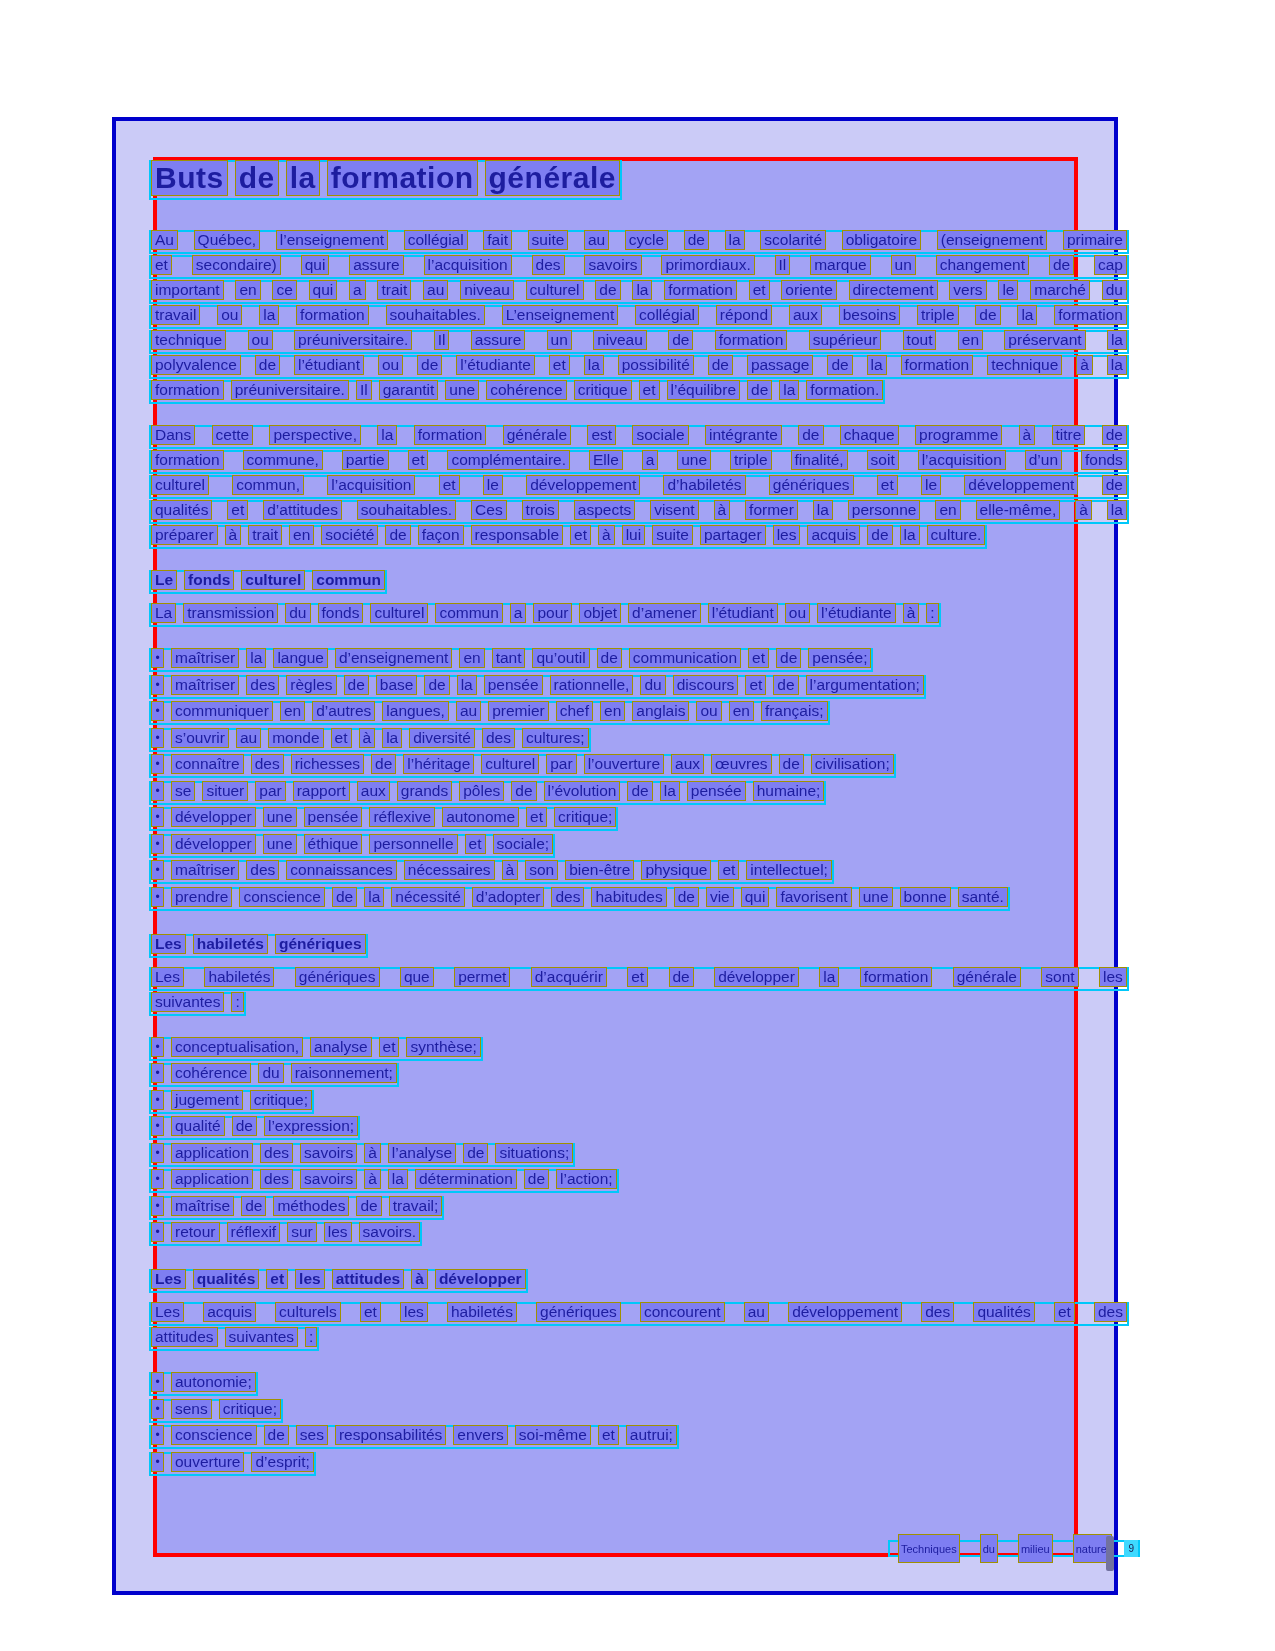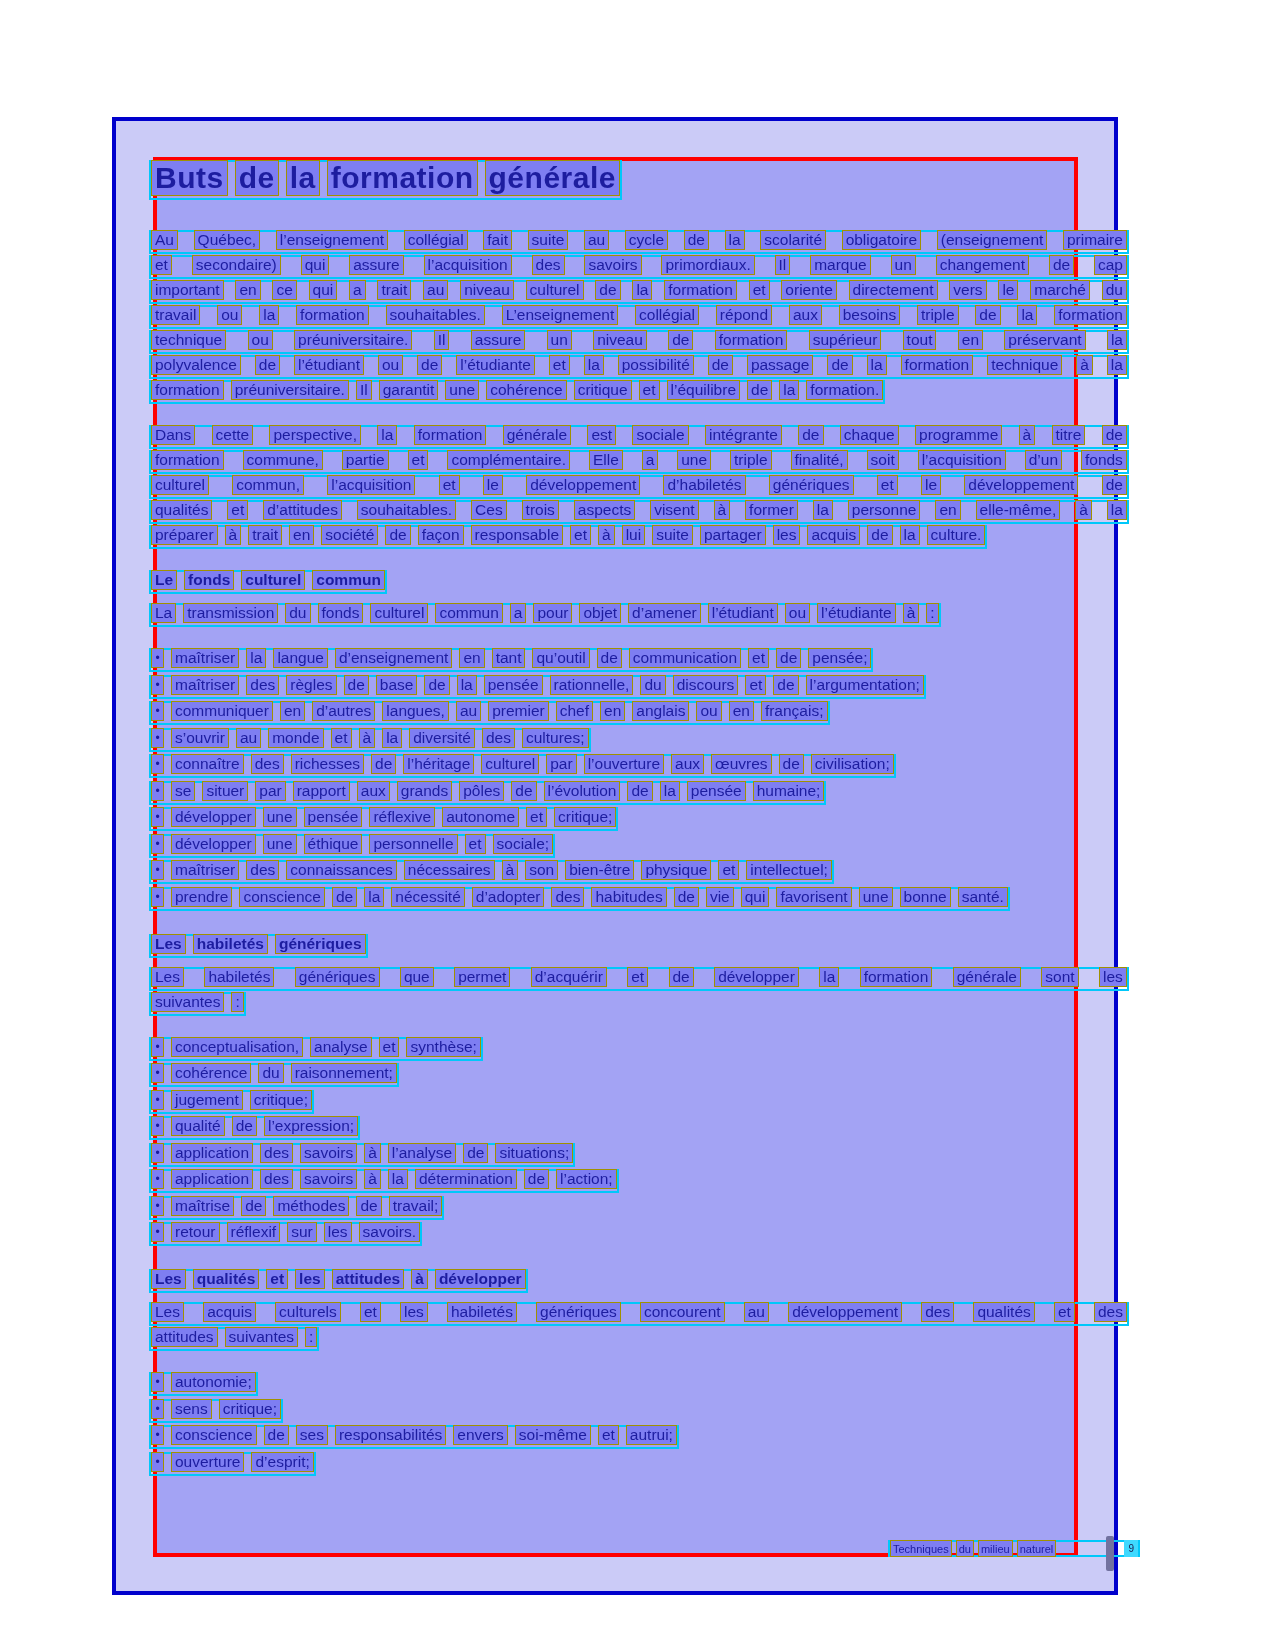--- a/index.html
+++ b/index.html
@@ -50,21 +50,21 @@
   .b-para{margin:0 0 21px 0;}
   .b-h2{margin:3px 0 9px 0;}
   .b-h2 .word{font-weight:bold;}
   .b-list{margin:0 0 23px 0;}
   .b-list .line{margin-bottom:2.5px;}
   .footer-row{
     position:absolute;left:888px;top:1540px;width:252px;height:17px;
     display:flex;align-items:center;column-gap:4px;
     border:2px solid var(--cyan);box-sizing:border-box;z-index:3;
   }
-  .footer-row .word{height:17px;margin:-2px 0;font-size:11px;padding:4px 2px;}
+  .footer-row .word{height:29px;margin:-2px 8px;font-size:11px;padding:4px 2px;}
   .page-num{
     margin-left:auto;height:17px;margin-top:-2px;margin-bottom:-2px;
     display:flex;align-items:center;background:#3fd9ff;color:#1d1d50;
     font-size:10px;padding:0 4px;box-sizing:border-box;
   }
   .gray-bar{
     position:absolute;left:1106px;top:1536px;width:8px;height:35px;
     background:#72729f;border-radius:2px;z-index:4;
   }
 </style>

